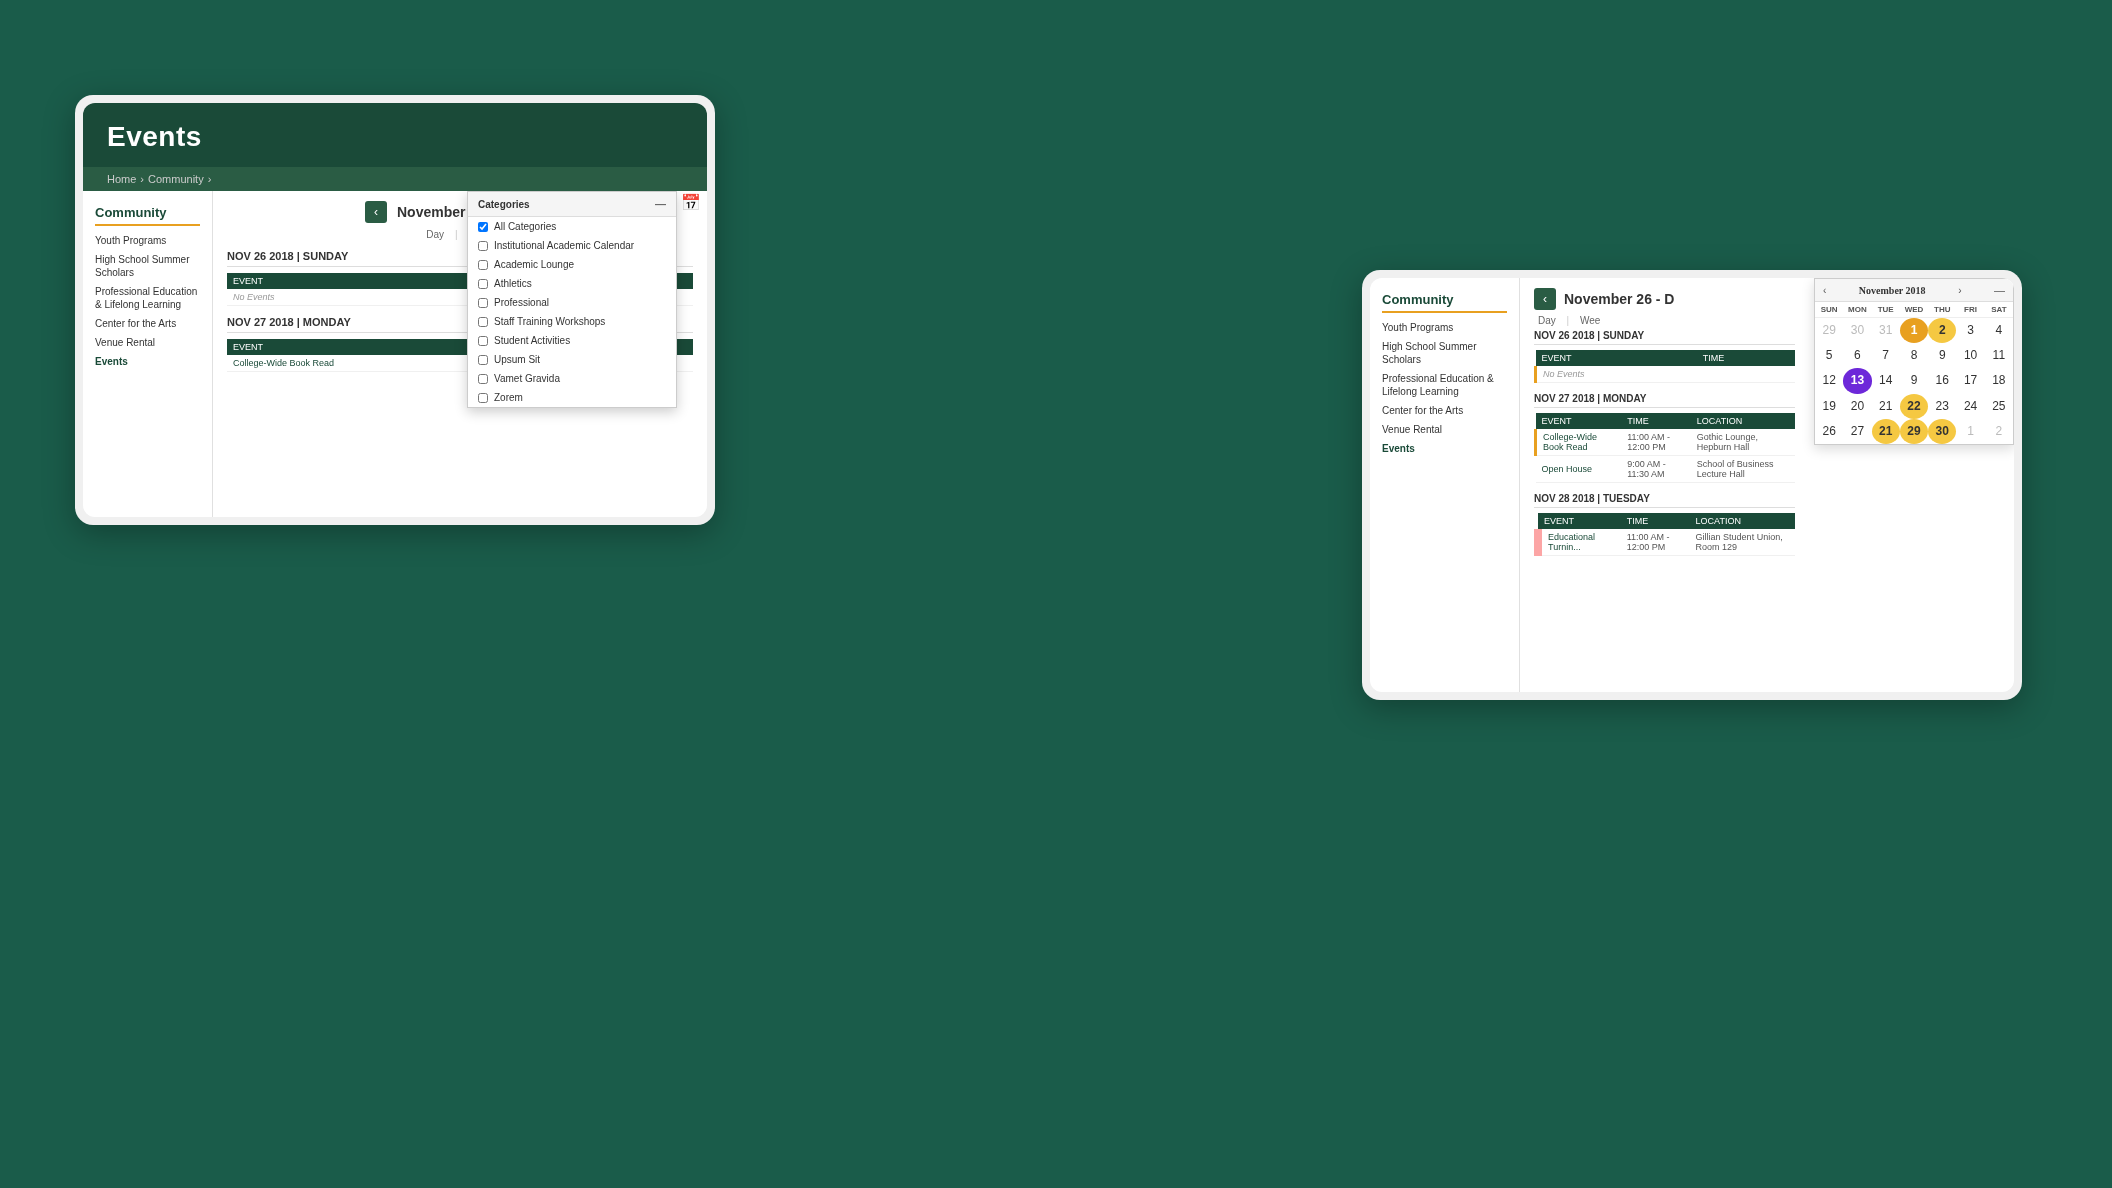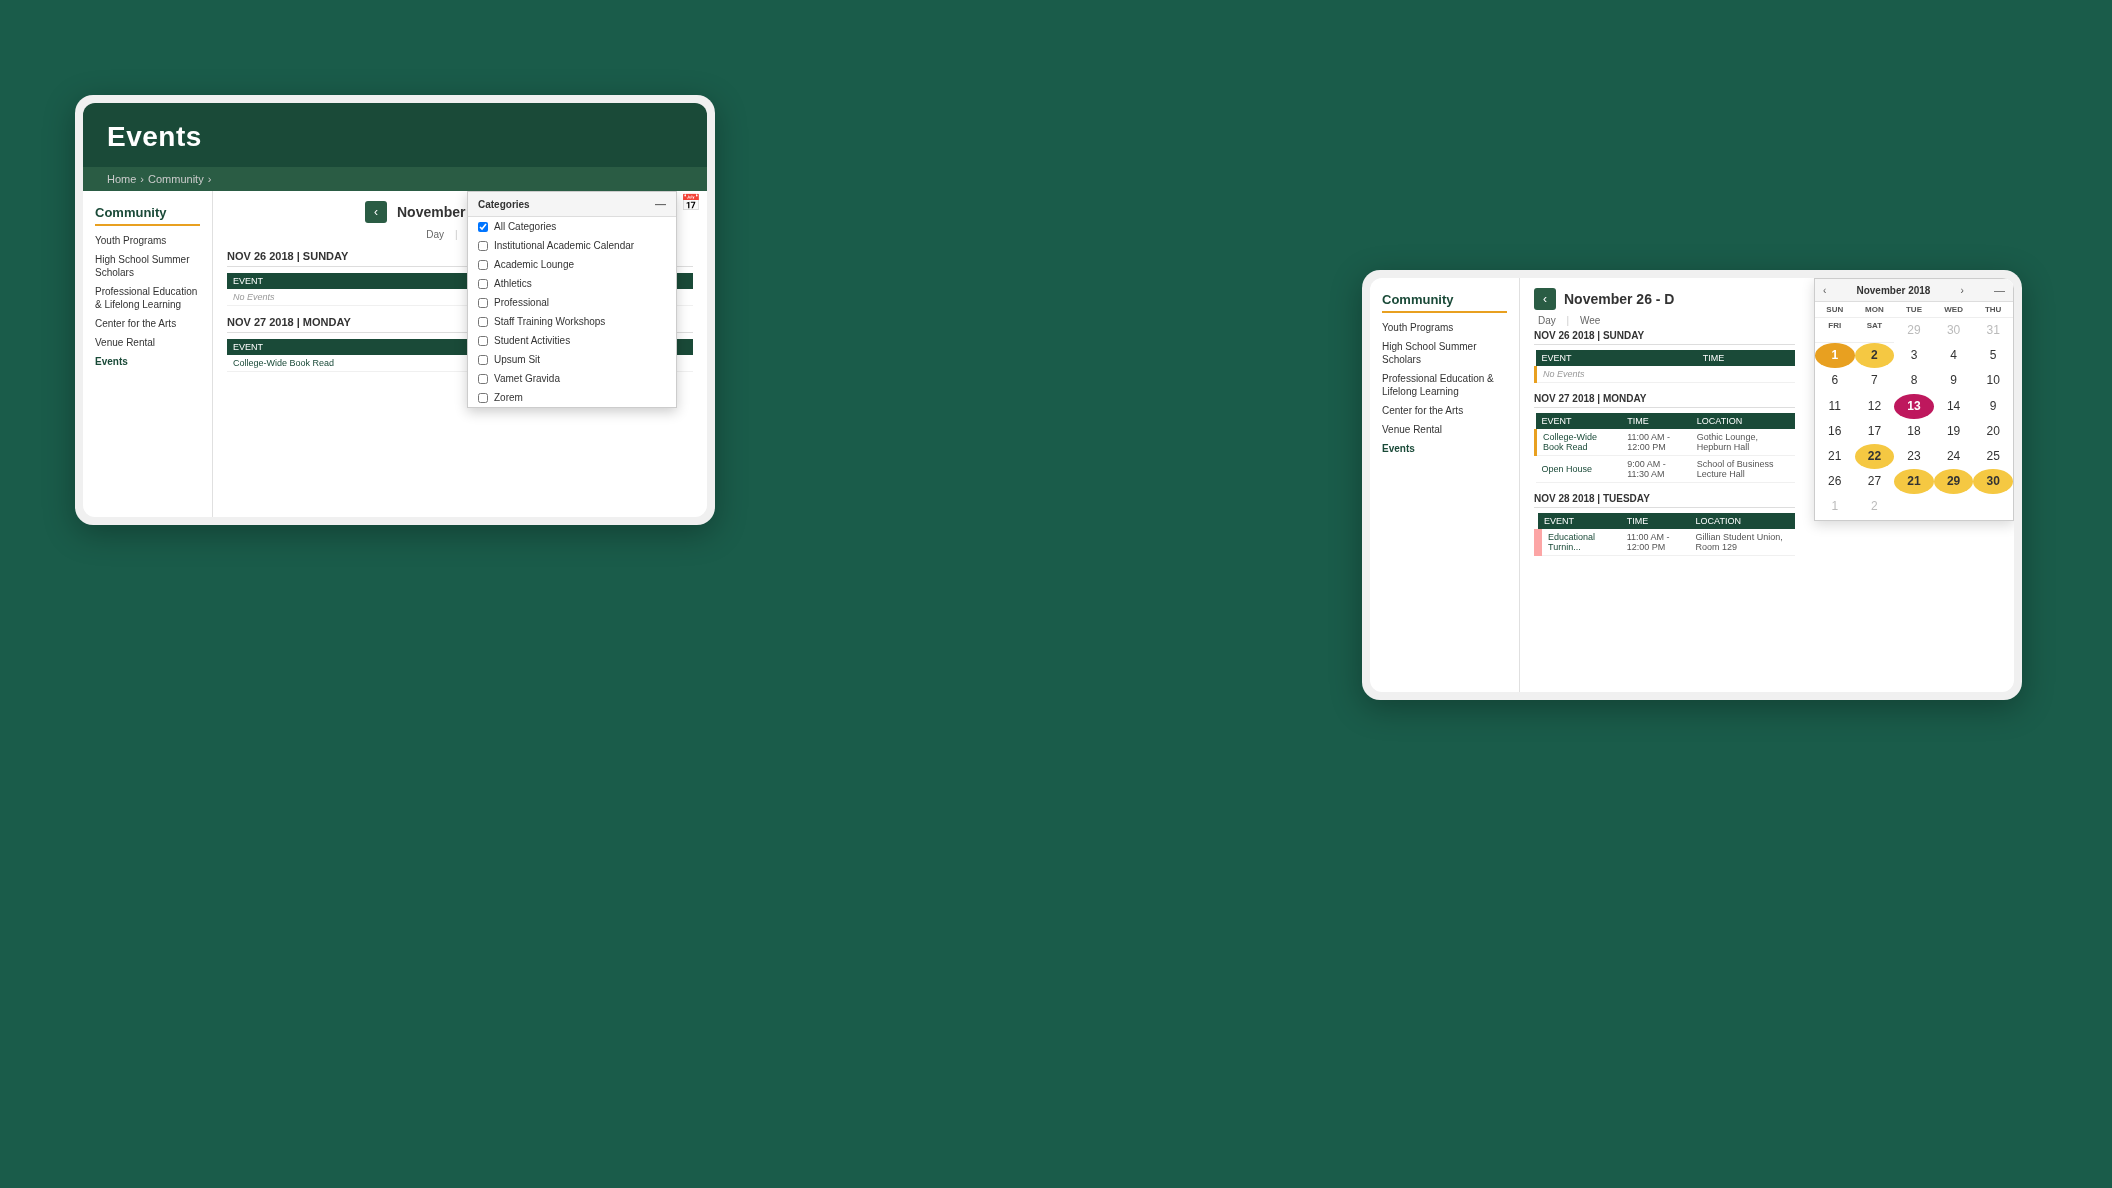--- a/index.html
+++ b/index.html
@@ -265,27 +265,27 @@
       font-size: 9px;
     }
     .mini-cal-header {
       display: flex;
       justify-content: space-between;
       align-items: center;
       padding: 5px 8px;
       background: #f5f5f5;
       border-bottom: 1px solid #ddd;
     }
-    .mini-cal-title { font-size: 10px; font-weight: bold; color: #333; }
+    .mini-cal-title { font-size: 10px; font-weight: bold; color: #333; font-family: Liberation Serif, serif; }
     .mini-cal-nav { cursor: pointer; color: #555; font-size: 10px; }
     .mini-cal-close { cursor: pointer; color: #555; font-size: 11px; }
 
     .mini-cal-grid {
       display: grid;
-      grid-template-columns: repeat(5, 1fr);
+      grid-template-columns: repeat(7, 1fr);
       text-align: center;
     }
     .mini-cal-grid .day-header {
       padding: 3px 1px;
       font-weight: bold;
       color: #555;
       font-size: 8px;
       border-bottom: 1px solid #eee;
     }
     .mini-cal-grid .day-cell {
@@ -296,21 +296,21 @@
       line-height: 1.6;
     }
     .mini-cal-grid .day-cell.other-month { color: #bbb; }
     .mini-cal-grid .day-cell.today { 
       background: #e8a020; 
       border-radius: 50%;
       color: #fff;
       font-weight: bold;
     }
     .mini-cal-grid .day-cell.selected { 
-      background: #be185d; 
+      background: #6d28d9; 
       border-radius: 50%;
       color: #fff;
       font-weight: bold;
     }
     .mini-cal-grid .day-cell.highlighted { 
       background: #f5c842; 
       border-radius: 50%;
       color: #333;
       font-weight: bold;
     }

